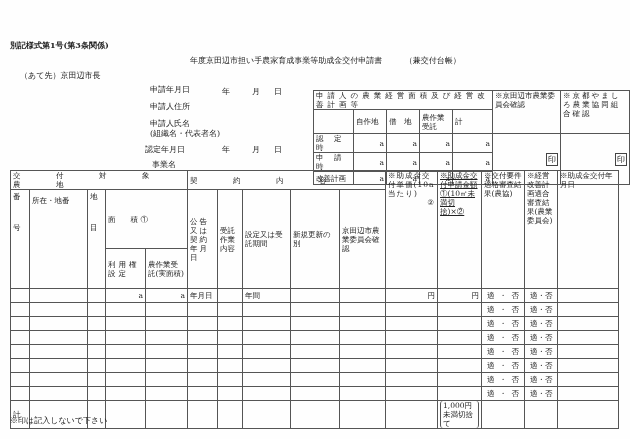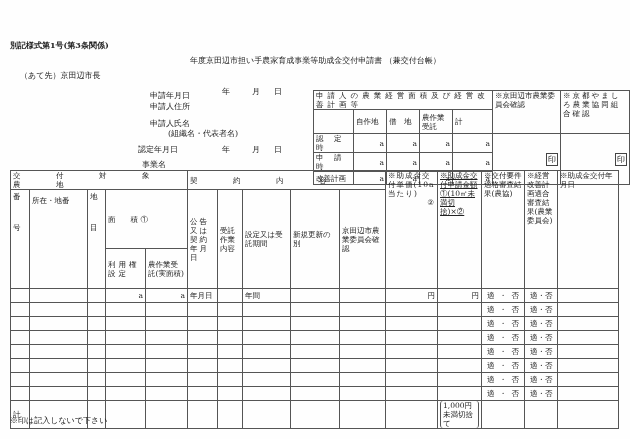--- a/index.html
+++ b/index.html
@@ -17,36 +17,36 @@
   .wide { letter-spacing:14px; }
   .yn { display:flex; justify-content:space-between; padding:0 3px; }
   .bracket { border-left:1px solid #555; border-right:1px solid #555; border-radius:3px; padding:0 2px; display:inline-block; }
 </style>
 </head>
 <body>
 
 <div class="abs t" style="left:10px;top:40px;font-weight:bold;">別記様式第1号(第3条関係)</div>
 <div class="abs t" style="left:190px;top:56px;">
   <span>年度京田辺市担い手農家育成事業等助成金交付申請書</span>
-  <span style="margin-left:0">（兼交付台帳）</span>
+  <span style="margin-left:20px">（兼交付台帳）</span>
 </div>
 <div class="abs t" style="left:20px;top:71px;">（あて先）京田辺市長</div>
 
-<div class="abs t" style="left:150px;top:91px;">申請年月日</div>
+<div class="abs t" style="left:150px;top:85px;">申請年月日</div>
 <div class="abs t" style="left:222px;top:87px;">年</div>
 <div class="abs t" style="left:252px;top:87px;">月</div>
 <div class="abs t" style="left:274px;top:87px;">日</div>
 <div class="abs t" style="left:150px;top:102px;">申請人住所</div>
 <div class="abs t" style="left:150px;top:119px;">申請人氏名</div>
-<div class="abs t" style="left:168px;top:129px;">(組織名・代表者名)</div>
-<div class="abs t" style="left:138px;top:145px;">認定年月日</div>
+<div class="abs t" style="left:150px;top:129px;">(組織名・代表者名)</div>
+<div class="abs t" style="left:145px;top:145px;">認定年月日</div>
 <div class="abs t" style="left:222px;top:145px;">年</div>
 <div class="abs t" style="left:252px;top:145px;">月</div>
 <div class="abs t" style="left:274px;top:145px;">日</div>
-<div class="abs t" style="left:142px;top:160px;font-family:Liberation Serif, serif;">事業名</div>
+<div class="abs t" style="left:152px;top:160px;font-family:Liberation Serif, serif;">事業名</div>
 
 <table style="left:313px;top:90px;width:316px;">
   <colgroup>
     <col style="width:40px">
       <col style="width:33px">
       <col style="width:33px">
       <col style="width:33px">
       <col style="width:40px">
       <col style="width:68px">
       <col style="width:69px">

